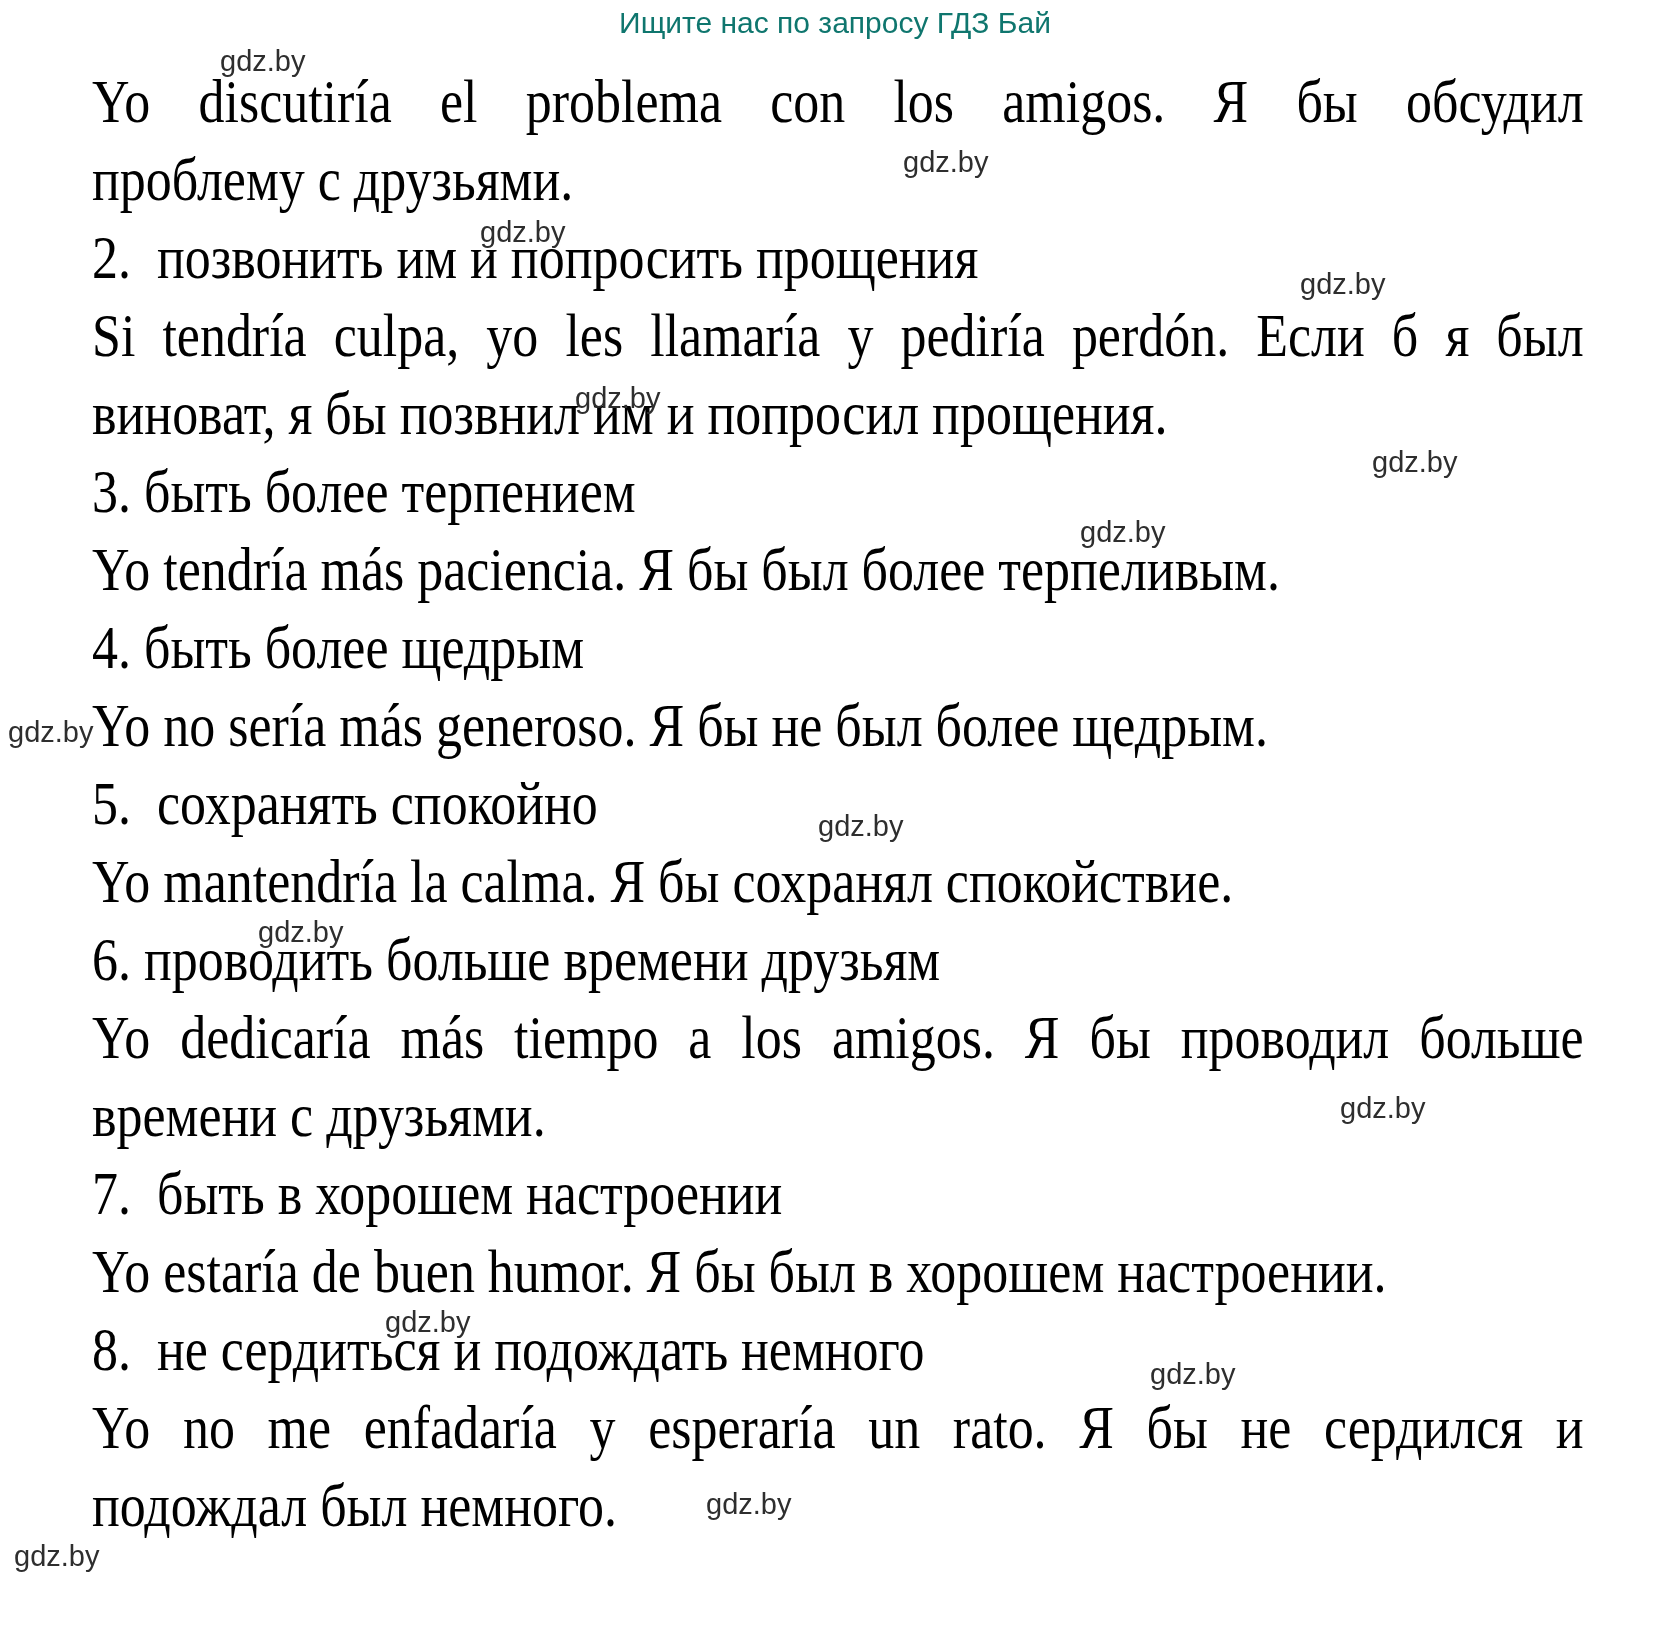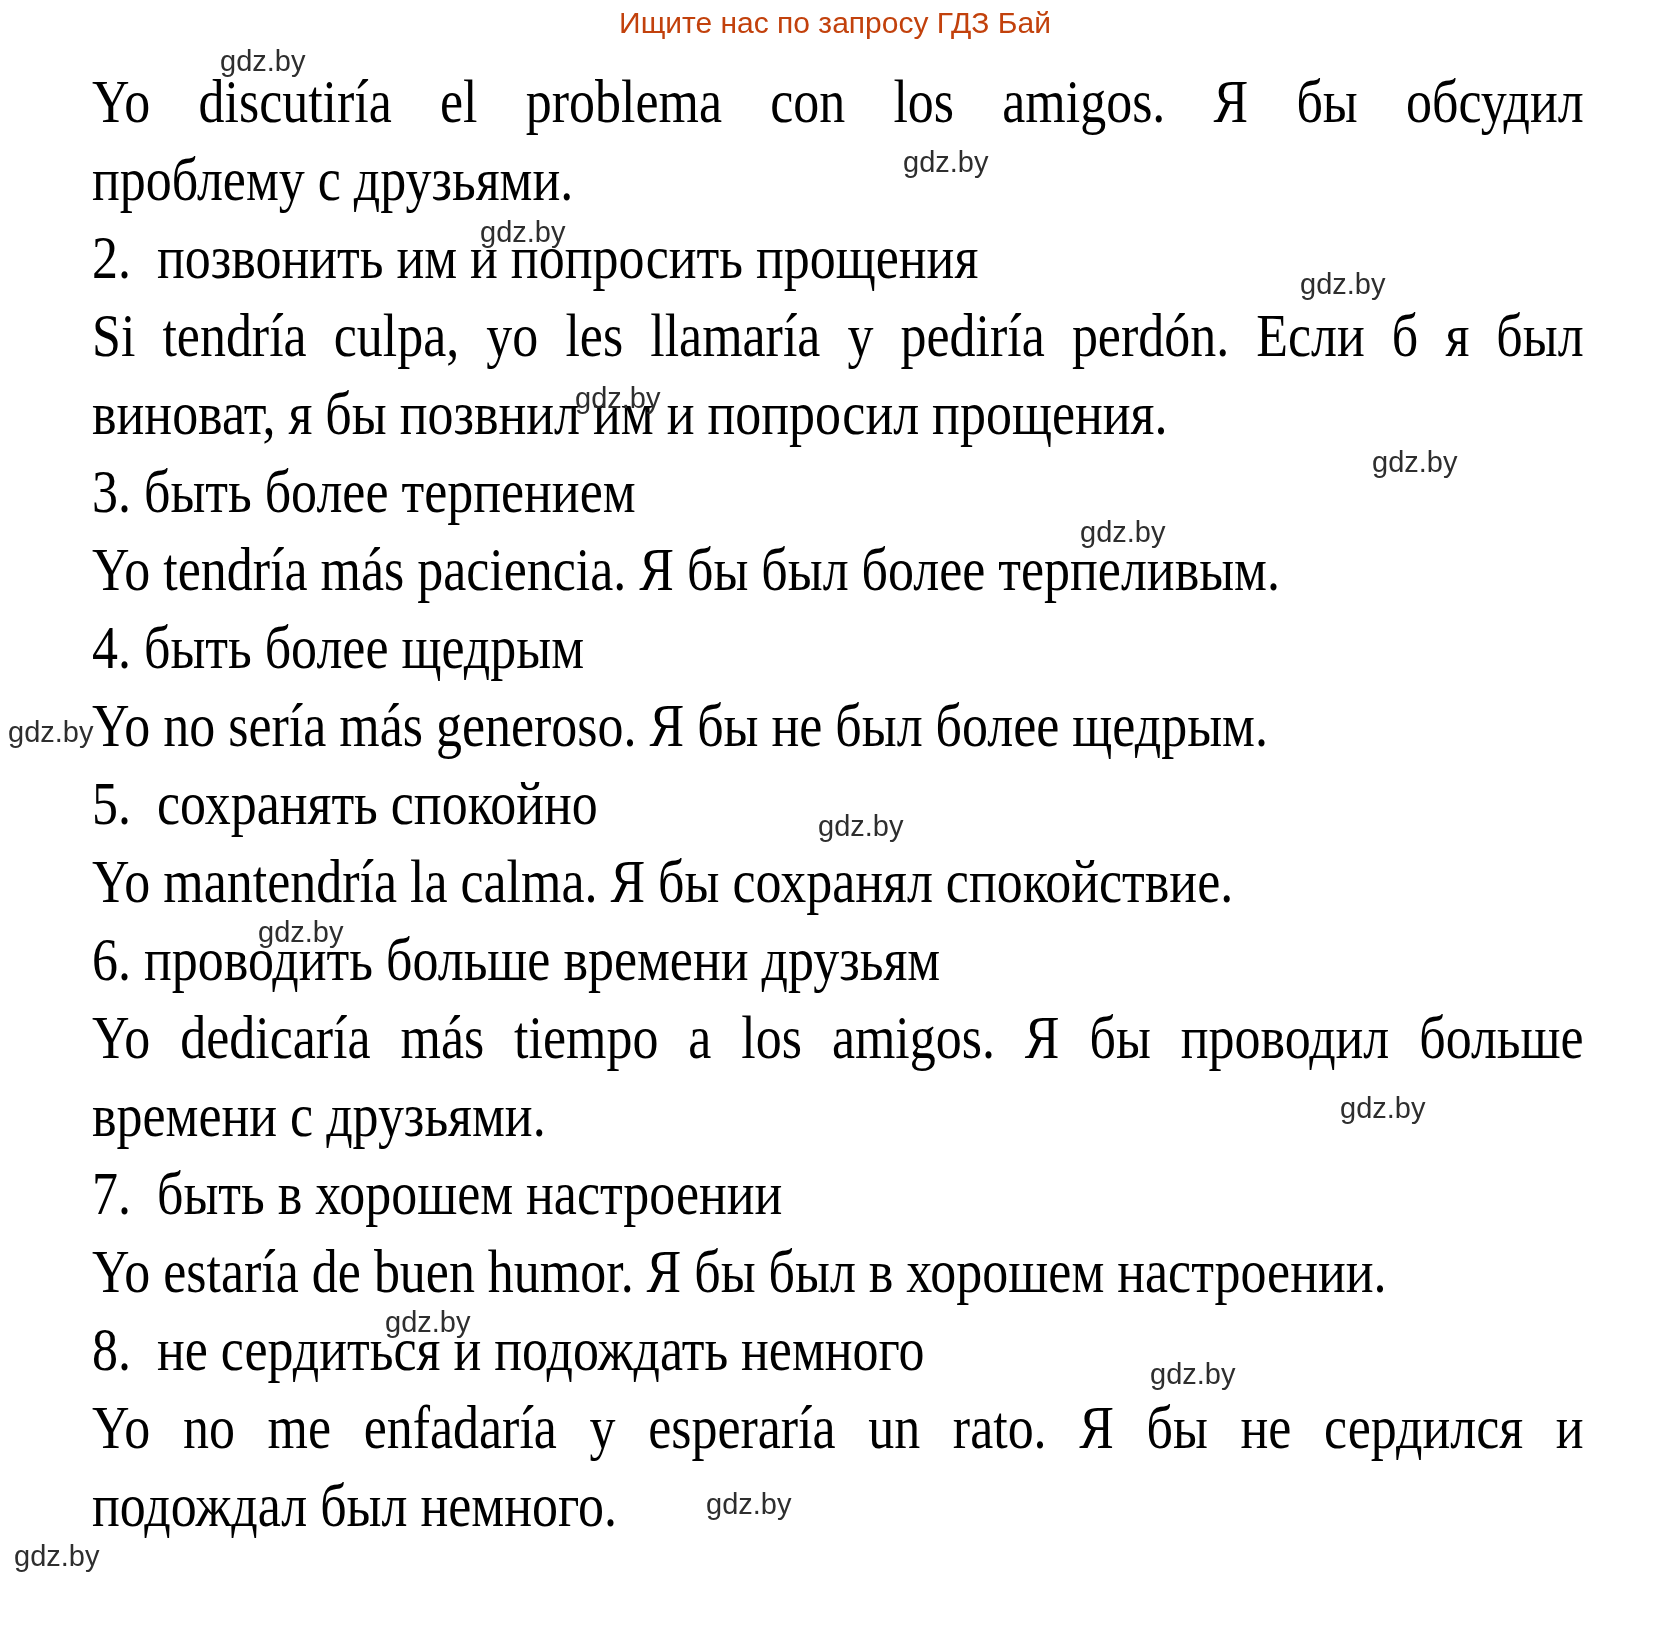--- a/index.html
+++ b/index.html
@@ -11,21 +11,21 @@
     overflow:hidden;
     font-family:"Liberation Serif", serif;
   }
   .promo{
     position:absolute;
     top:6px; left:0; width:100%;
     text-align:center;
     font-family:"Liberation Sans", sans-serif;
     font-size:30px;
     font-weight:500;
-    color:#c2410c;
+    color:#0f766e;
     white-space:pre-wrap;
   }
   .content{
     position:absolute;
     left:92px; top:62px;
     width:1780px;
     transform:scaleX(0.838);
     transform-origin:0 0;
     font-size:62px;
     line-height:78px;

